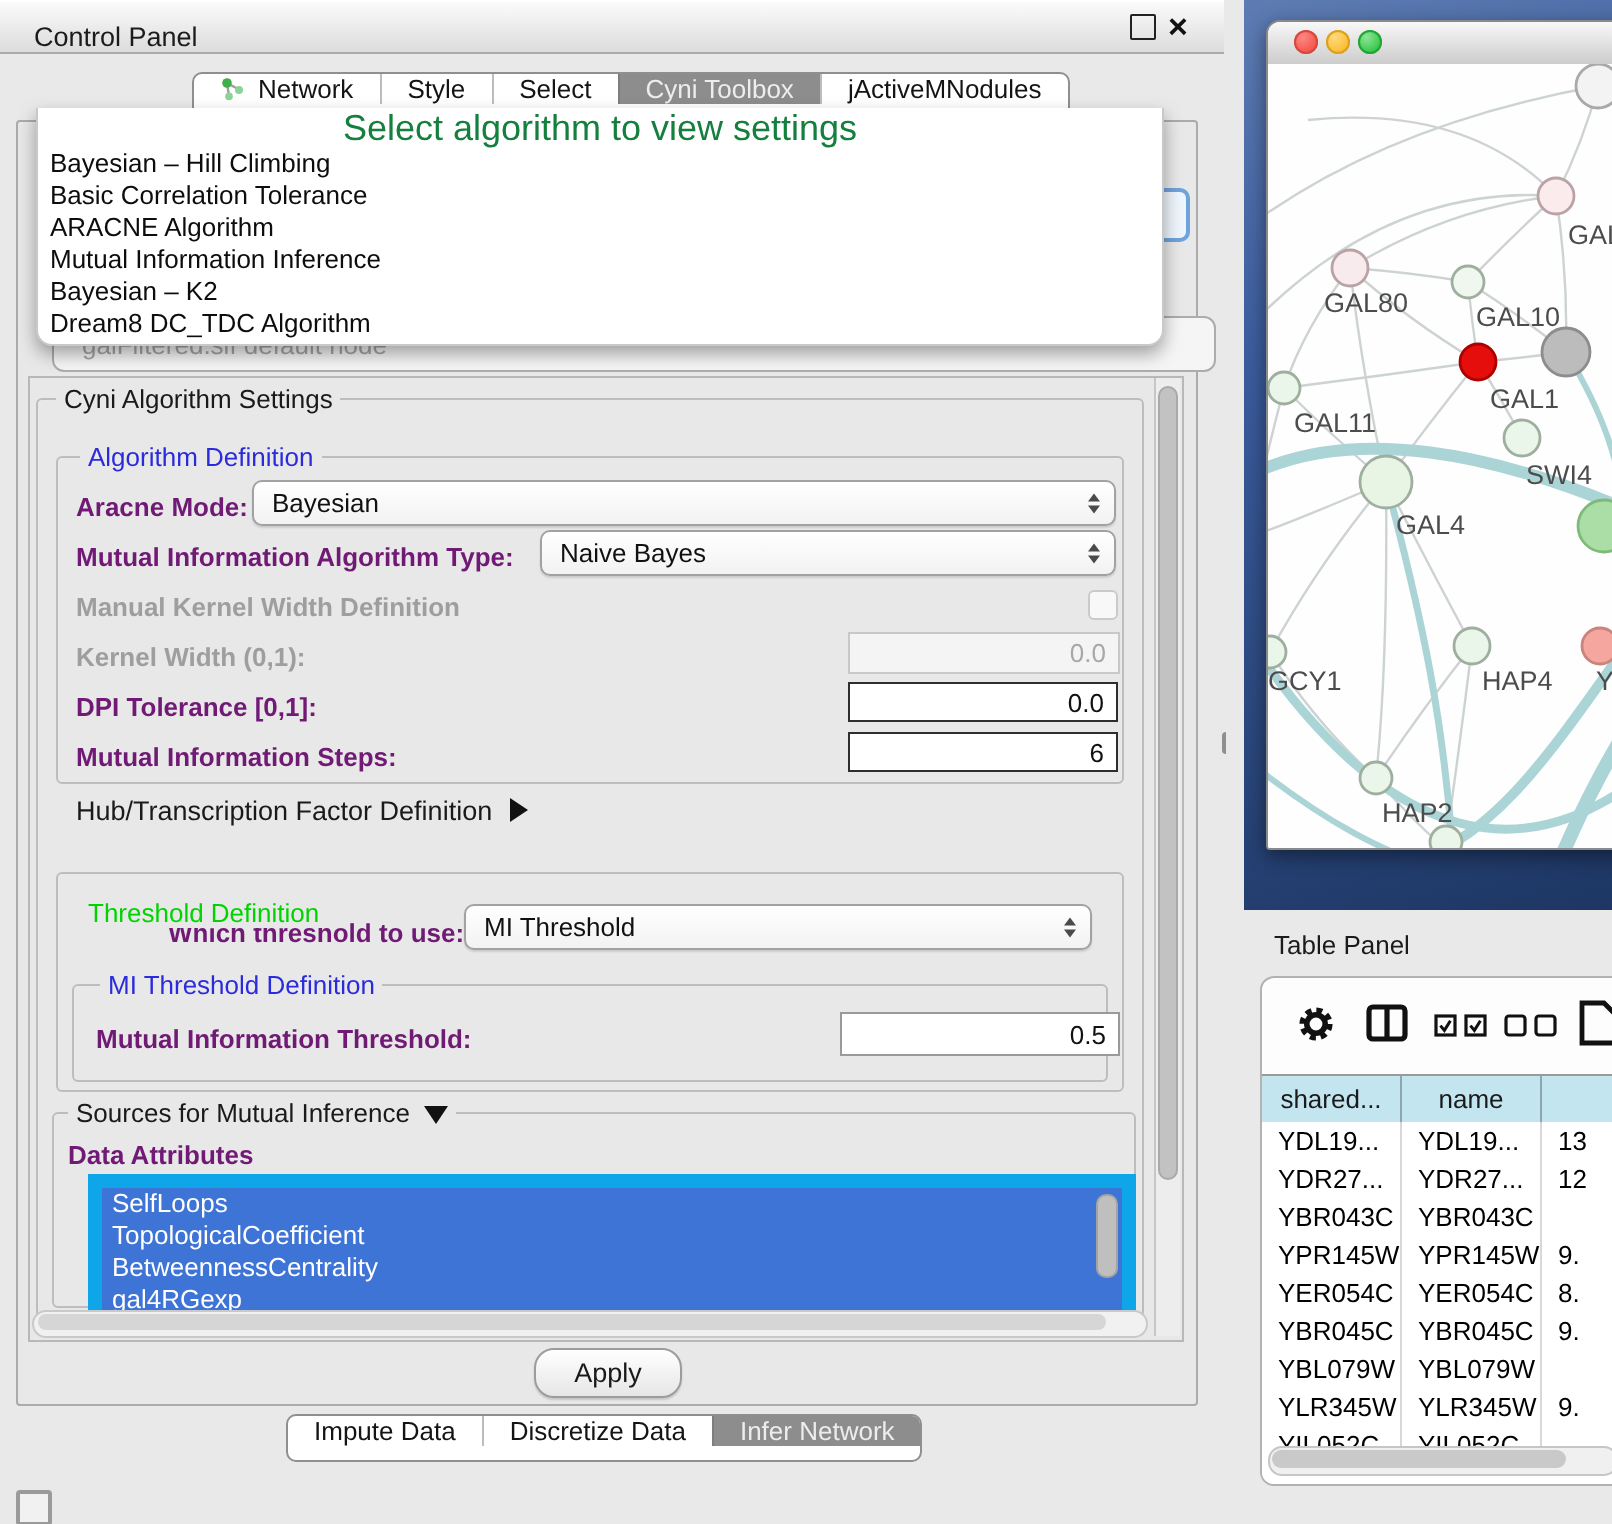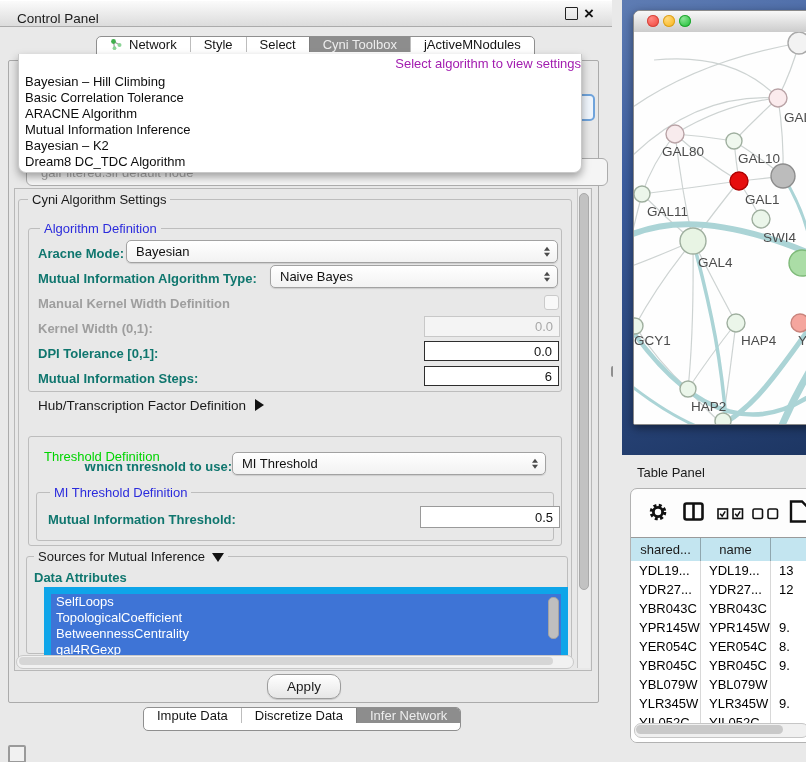--- a/index.html
+++ b/index.html
@@ -18,38 +18,38 @@
   .seg .tab{display:flex;align-items:center;padding:0 13px;border-left:1px solid #BDBDBD;color:#141414;white-space:nowrap}
   .seg .tab:first-child{border-left:none}
   .seg .tab.sel{background:#8D8D8D;color:#EDEDED;border-left-color:#7E7E7E}
   .seg .tab.bold{font-weight:normal}
   
   .main-box{left:8px;top:60px;width:589px;height:641px;border:1px solid #ABABAB;border-radius:2px;background:#E8E8E8}
   
   .popup{left:18px;top:54px;width:562px;height:118px;background:#fff;
     border:1px solid #C9C9C9;border-top:none;border-radius:0 0 8px 8px;
     box-shadow:0 4px 9px rgba(0,0,0,.35);z-index:6;overflow:hidden}
-  .popup .ph{height:20px;line-height:20px;text-align:right;color:#a21caf;font-size:13px}
+  .popup .ph{height:20px;line-height:20px;text-align:center;color:#15803d;font-size:18px}
   .algo-opt{height:16px;line-height:16px;padding:0 6px;font-size:13px;color:#0d0d0d;white-space:nowrap}
   .algo-opt.hl{font-weight:normal}
   
   .bg-combo{left:26px;top:158px;width:566px;height:26px;background:#F5F5F5;border:1px solid #ACACAC;border-radius:6px;z-index:1;
     display:flex;align-items:center;padding-left:14px;font-size:13px;color:#A5A5A5}
   .bg-spin{left:576px;top:94px;width:15px;height:23px;background:#EFF5FC;border:2px solid #6FA3DB;border-radius:5px;z-index:1}
   
   .scrollpane{left:14px;top:188px;width:576px;height:481px;border:1px solid #B8B8B8;background:#E8E8E8}
   .vscroll{left:577px;top:189px;width:12px;height:479px;background:#EDEDED;border-left:1px solid #C6C6C6}
   .vscroll .thumb{position:absolute;left:1px;right:1px;top:4px;height:395px;background:#C2C2C2;border:1px solid #A9A9A9;border-radius:6px}
   .hscroll{left:16px;top:655px;width:556px;height:12px;background:#F1F1F1;border:1px solid #C9C9C9;border-radius:7px}
   .hscroll .thumb{position:absolute;left:2px;top:1px;height:8px;width:96%;background:#D6D6D6;border-radius:5px}
   
   .grp{border:1px solid #BDBDBD;border-radius:3px}
   .grp-label{background:#E8E8E8;padding:0 4px;font-size:13px;white-space:nowrap;z-index:2}
   .blue{color:#2B2BDC}.green{color:#00D400}
-  .lbl{font-size:13px;font-weight:bold;color:#0f766e;white-space:nowrap}
+  .lbl{font-size:13px;font-weight:bold;color:#701a75;white-space:nowrap}
   .dis{color:#9E9E9E}
   
   .combo{background:linear-gradient(#FFFFFF,#F2F2F2);border:1px solid #A2A2A2;border-radius:5px;
     font-size:13px;display:flex;align-items:center;padding:0 24px 0 9px;box-shadow:0 1px 1px rgba(0,0,0,.12);color:#111}
   .combo .arr{position:absolute;right:7px;top:50%;transform:translateY(-50%);display:flex;flex-direction:column;align-items:center}
   .combo .arr i{display:block;width:0;height:0;border-left:3.5px solid transparent;border-right:3.5px solid transparent}
   .combo .arr .u{border-bottom:4.5px solid #4a4a4a;margin-bottom:2.5px}
   .combo .arr .d{border-top:4.5px solid #4a4a4a}
   .field{background:#fff;border:1px solid #9A9A9A;font-size:13px;color:#111;
     display:flex;align-items:center;justify-content:flex-end;padding:0 6px}

